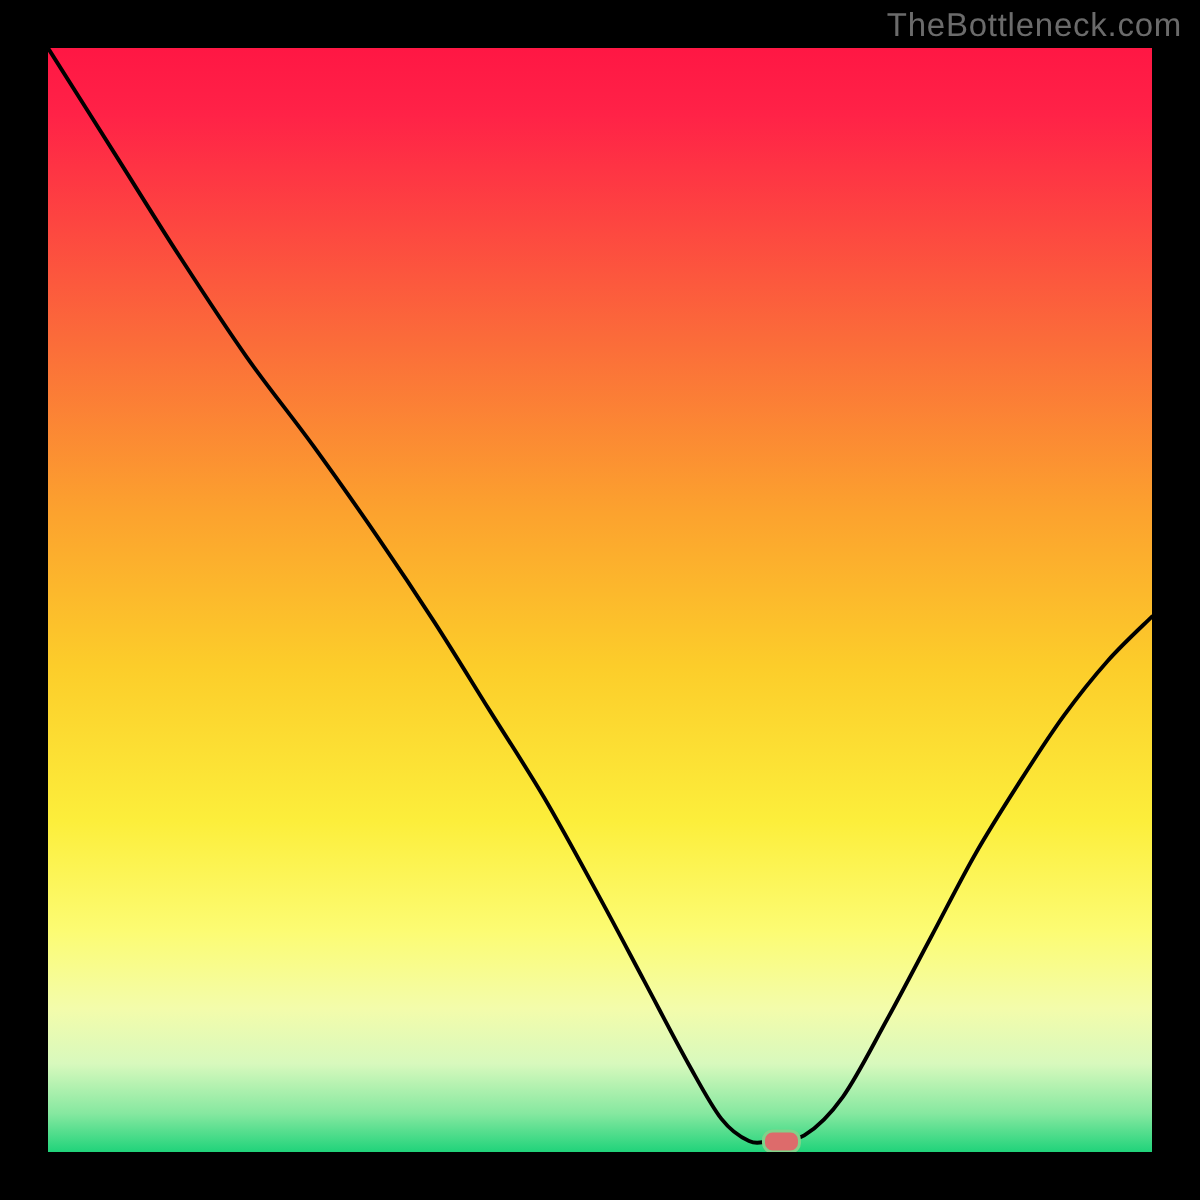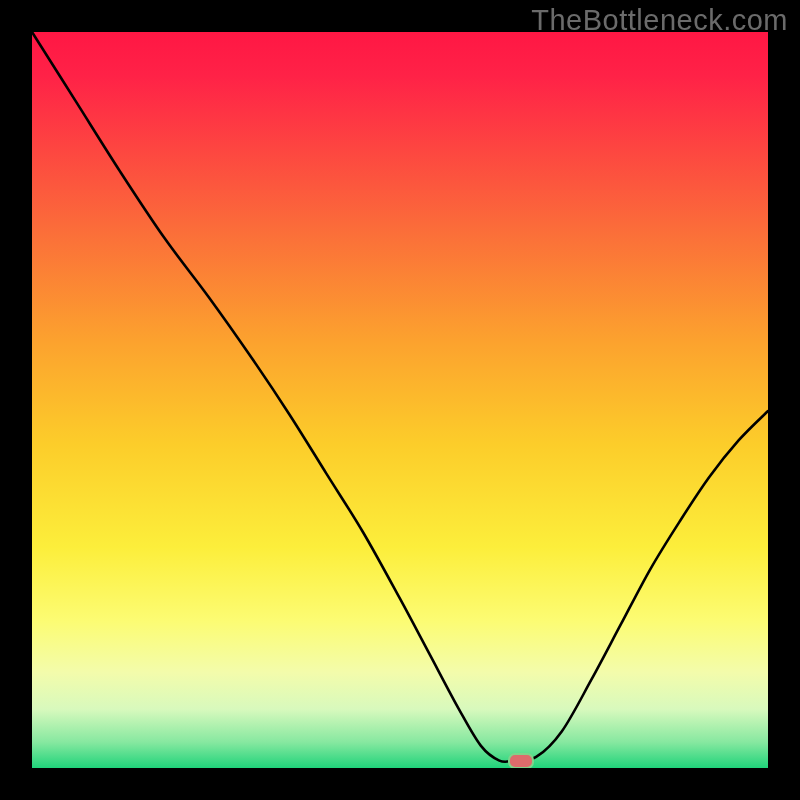--- a/index.html
+++ b/index.html
@@ -14,21 +14,21 @@
     position: relative;
     width: 800px;
     height: 800px;
     background: #000;
   }
   .watermark {
     position: absolute;
     top: 4px;
     right: 12px;
     color: #6b6b6b;
-    font-size: 29px;
+    font-size: 22px;
     letter-spacing: 0.5px;
     font-weight: 500;
     z-index: 50;
   }
   .plot {
     position: absolute;
     left: 32px;
     top: 32px;
     width: 736px;
     height: 736px;

